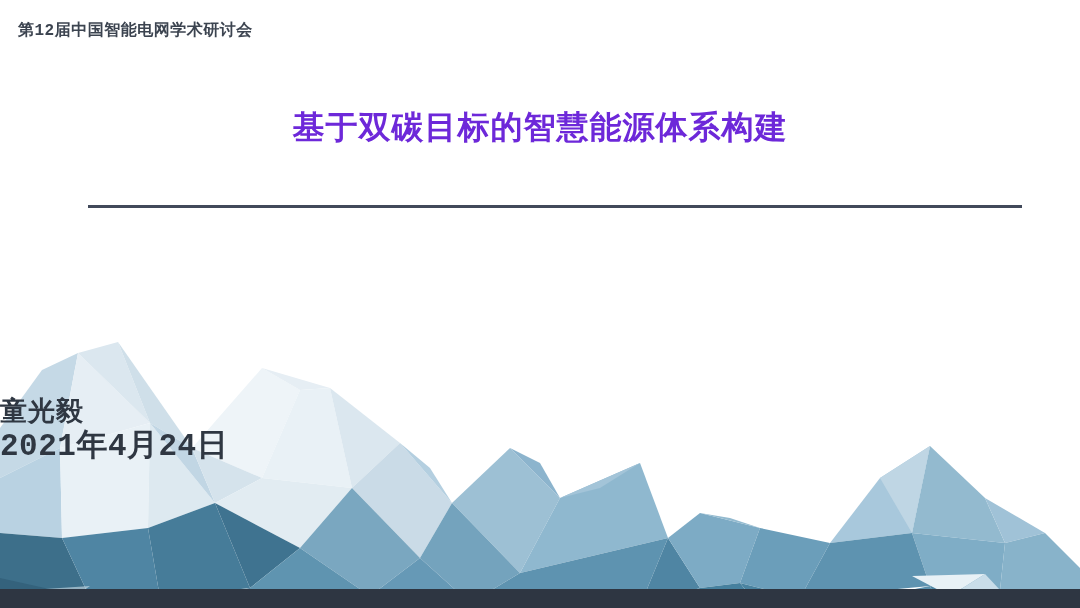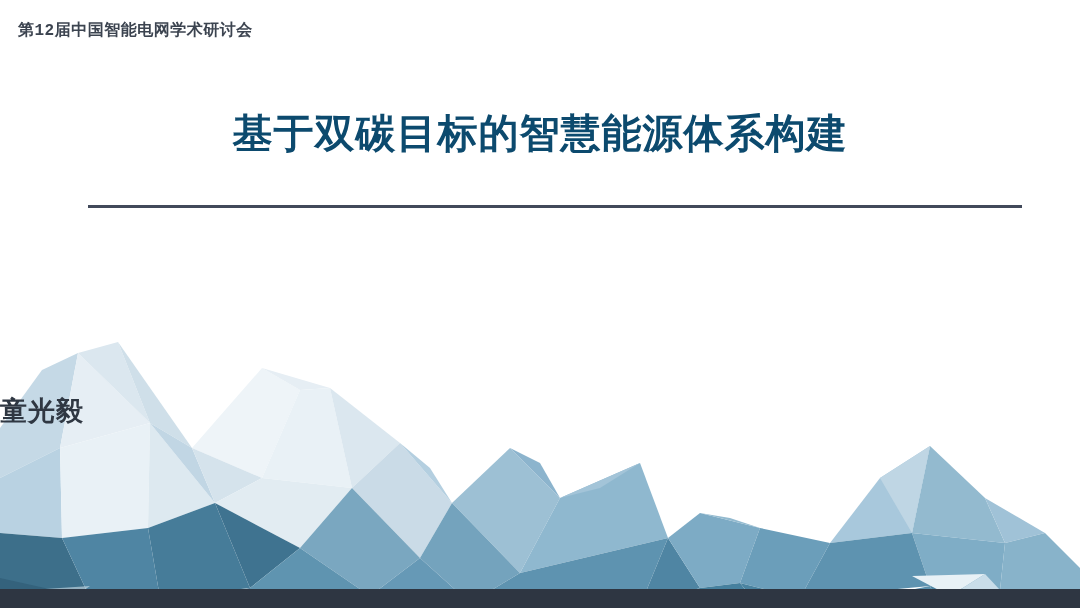--- a/index.html
+++ b/index.html
@@ -28,23 +28,23 @@
     white-space: nowrap;
   }
 
   
   .main-title {
     position: absolute;
     left: 0;
     right: 0;
     top: 106px;
     text-align: center;
-    font-size: 40px;
-    font-weight: bold;
-    color: #0c4a6e;
+    font-size: 32px;
+    font-weight: bold;
+    color: #6d28d9;
     letter-spacing: 1px;
     white-space: nowrap;
   }
 
   
   .title-divider {
     position: absolute;
     left: 88px;
     top: 205px;
     width: 934px;
@@ -196,17 +196,18 @@
       <polygon points="950,268 985,246 1000,262" fill="#c9dde9"></polygon>
       <polygon points="30,262 90,258 62,278" fill="#dde9f0" opacity="0.55"></polygon>
 
       <polygon points="160,270 250,260 250,280 180,280" fill="#3c6f8c" opacity="0.45"></polygon>
       <polygon points="555,280 640,278 620,268" fill="#3f7390" opacity="0.5"></polygon>
     </svg>
   </div>
 
   <div class="presenter-block">
     <div class="presenter-name">童光毅</div>
+    <div class="presenter-date">2021年4月24日</div>
   </div>
 
   <div class="bottom-band"></div>
 
 </div>
 
 </body></html>

